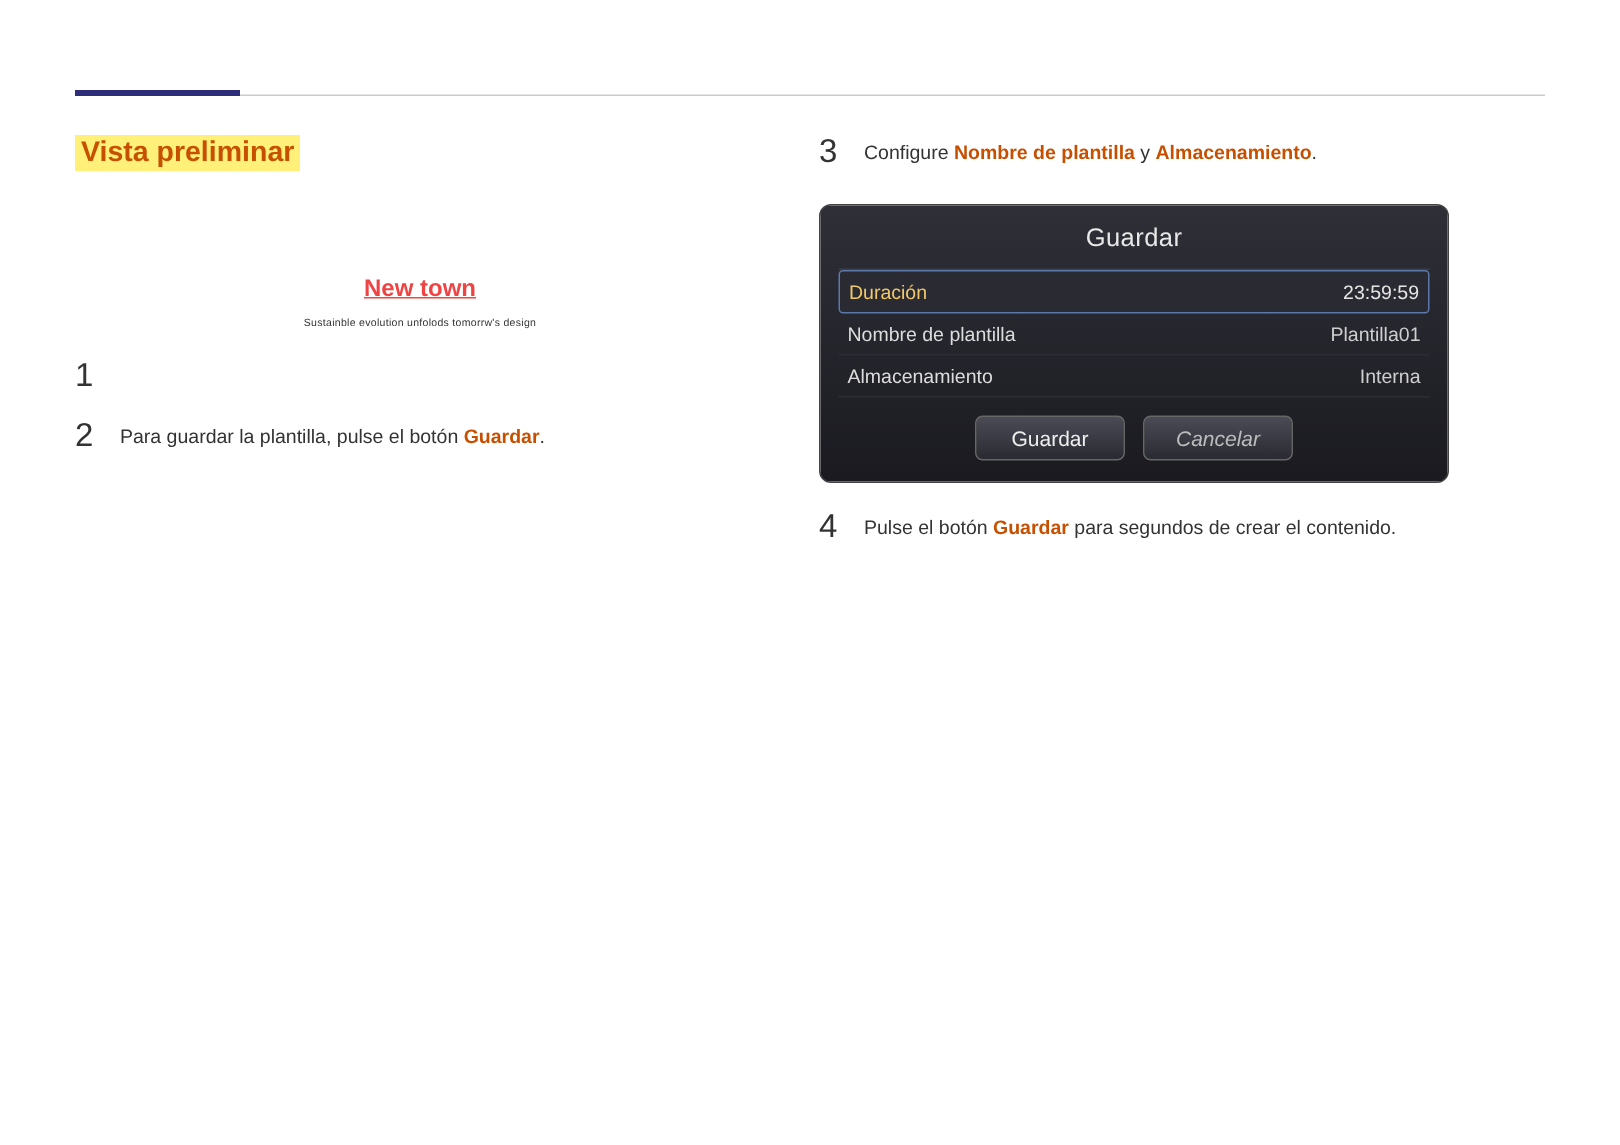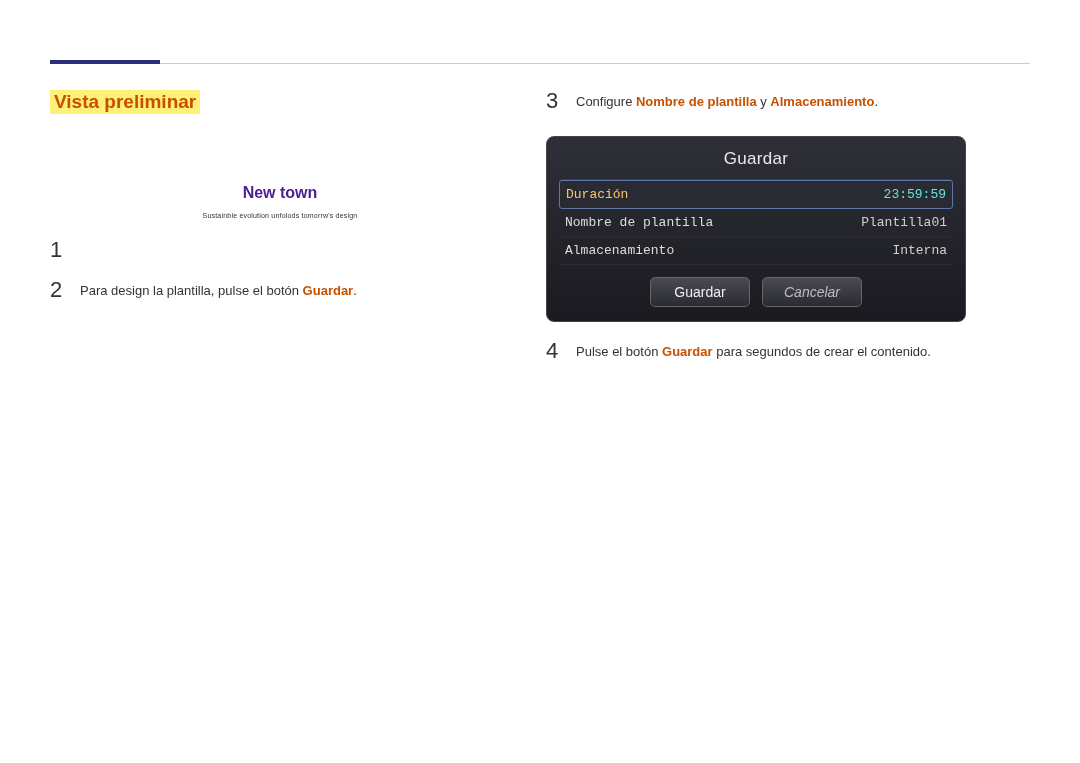--- a/index.html
+++ b/index.html
@@ -59,22 +59,23 @@
       color: #cfcfcf;
       font-size: 9px;
       line-height: 1.3;
       padding: 8px 10px;
       border-radius: 3px;
     }
     .caption { margin-top: 40px; text-align: center; }
     .caption-title {
       font-size: 16px;
       font-weight: bold;
-      color: #4c1d95;
+      color: #ef4444;
       line-height: 1.35;
+      text-decoration: underline;
     }
     .caption-tag {
       font-size: 7px;
       color: #333;
       margin-top: 8px;
       letter-spacing: 0.2px;
     }
     .num-step {
       display: flex;
       align-items: flex-start;
@@ -110,29 +111,28 @@
       padding: 2px 0 10px 0;
       letter-spacing: 0.3px;
     }
     .rows { border-top: 1px solid #3e3e48; }
     .row {
       display: flex;
       justify-content: space-between;
       padding: 6px 6px;
       border-bottom: 1px solid #2c2c34;
       color: #ddd;
-      font-family: Liberation Mono, monospace;
     }
     .row.sel {
       background: #2a2a32;
       border: 1px solid #5b78a8;
       border-radius: 3px;
       color: #f3c86a;
     }
-    .row.sel .val { color: #5eead4; }
+    .row.sel .val { color: #e5e5e5; }
     .val { color: #cfcfcf; }
     .dlg-btns {
       display: flex;
       justify-content: center;
       gap: 12px;
       margin-top: 12px;
     }
     .dlg-btn {
       width: 100px;
       text-align: center;
@@ -163,21 +163,21 @@
       </div>
 
       <div class="steps">
         <div class="num-step">
           <div class="num">1</div>
         </div>
 
         <div class="num-step">
           <div class="num">2</div>
           <div class="body">
-            <span>Para design la plantilla, pulse el botón </span><span class="hl-orange">Guardar</span><span>.</span>
+            <span>Para guardar la plantilla, pulse el botón </span><span class="hl-orange">Guardar</span><span>.</span>
           </div>
         </div>
       </div>
     </div>
 
     <div class="col-right">
       <div class="num-step" style="margin-top:0">
         <div class="num">3</div>
         <div class="body">
           <span>Configure </span><span class="hl-orange">Nombre de plantilla</span><span> y </span><span class="hl-orange">Almacenamiento</span><span>.</span>

